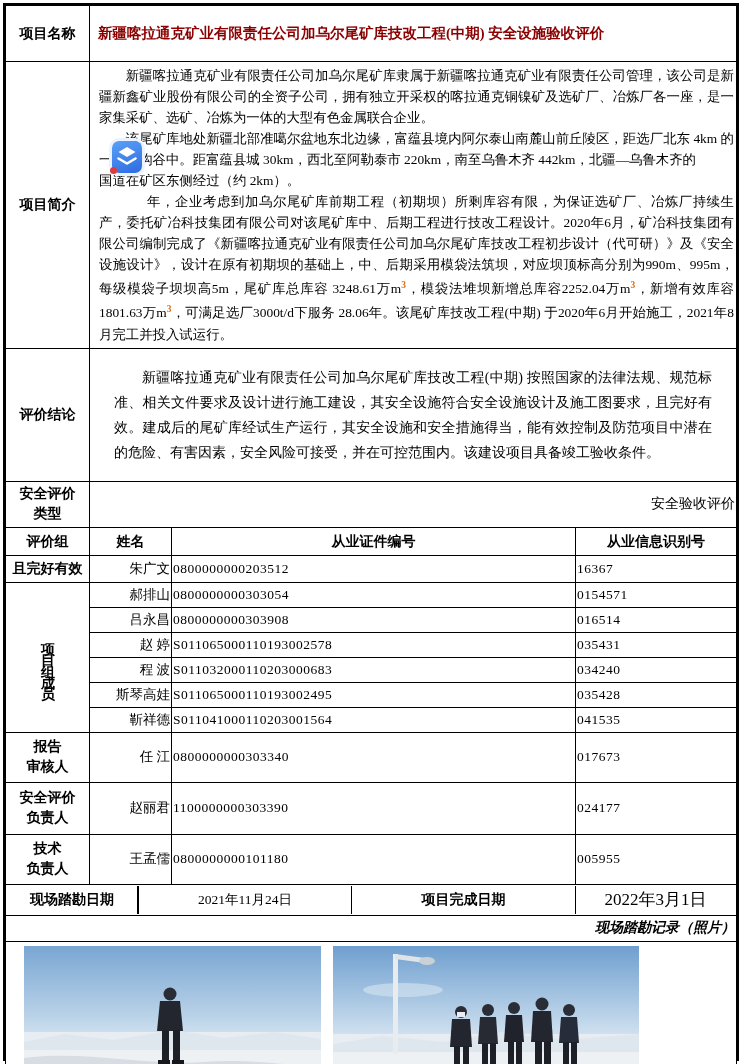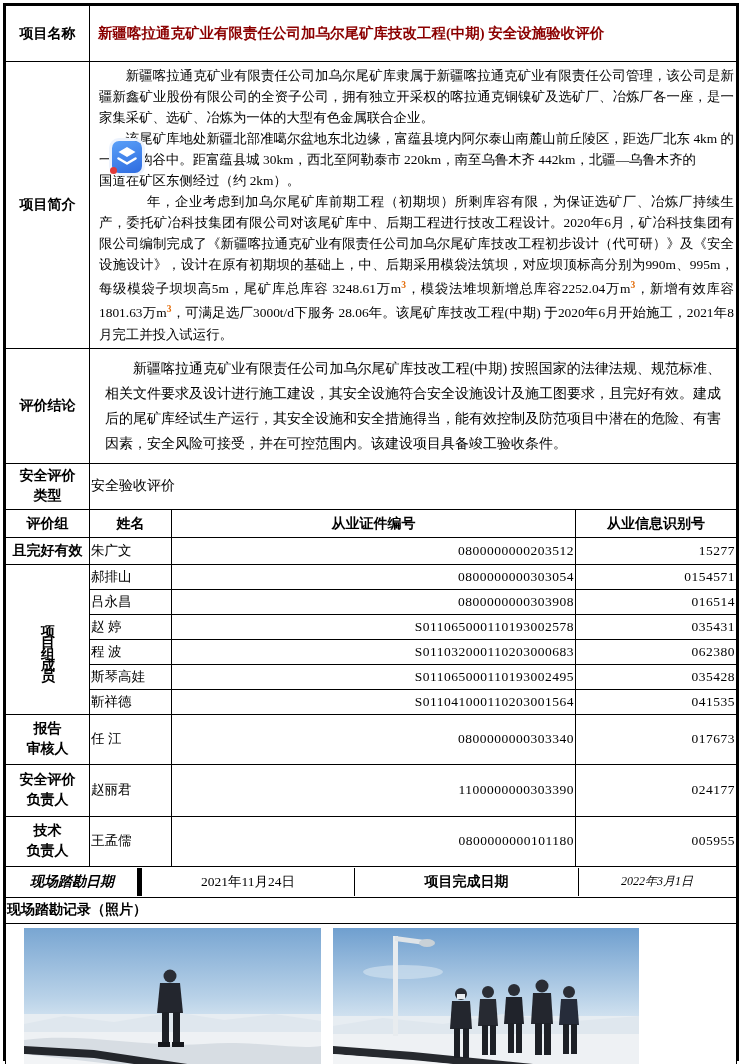--- a/index.html
+++ b/index.html
@@ -1,44 +1,44 @@
 <!DOCTYPE html>
 <html><head>
 <meta charset="utf-8">
 <style>
   html,body { margin:0; padding:0; background:#fff; }
   body { width:742px; height:1064px; position:relative; font-family:"Liberation Serif","DejaVu Serif",serif; color:#000; }
   .doc { position:absolute; inset:3px; border:2px solid #000; background:#fff; }
   table.main { border-collapse:collapse; width:100%; table-layout:fixed; }
   td { border:1px solid #000; padding:1px; vertical-align:middle; overflow:hidden; }
   .lbl { font-weight:bold; text-align:center; font-size:14px; line-height:1.5; }
-  .val { text-align:left; font-size:13.5px; }
-  .num { font-family:"Liberation Serif",serif; font-size:13.5px; letter-spacing:.5px; text-align:right; }
+  .val { text-align:right; font-size:13.5px; }
+  .num { font-family:"Liberation Serif",serif; font-size:13.5px; letter-spacing:.5px; text-align:left; }
   .title-cell { font-size:14.5px; font-weight:bold; color:#8B0000; text-align:left; padding:18px 8px; }
   .intro-cell { position:relative; padding:3px 2px 3px 9px; font-size:13.4px; line-height:21px; text-align:justify; vertical-align:top; }
   .intro-cell p { margin:0; text-indent:2em; }
   .intro-cell p.p3 { text-indent:48px; }
   .concl-cell { padding:4px 12px; font-size:14px; line-height:25px; text-align:justify; }
-  .concl-cell p { margin:3px; text-indent:2em; }
+  .concl-cell p { margin:12px; text-indent:2em; }
   .sup3 { color:#E36C09; font-size:9.5px; vertical-align:super; font-weight:bold; }
   .gap-spacer { display:inline-block; width:38px; }
   .vert { writing-mode:vertical-rl; text-orientation:upright; display:inline-block; letter-spacing:11px; font-weight:bold; font-size:14px; padding-top:8px; }
   .two-line div { line-height:1.45; }
   
   .plugin-icon { position:absolute; left:22px; top:79px; width:30px; height:32px; border-radius:7px;
     background:linear-gradient(160deg,#5AA0F8 0%,#2E6BE0 100%); box-shadow:0 0 0 3px #edf3fd; }
   .plugin-icon .dot { position:absolute; left:-2px; bottom:-1px; width:7px; height:7px; border-radius:50%; background:#E03A3A; }
   
   .dates-flex { display:flex; height:28px; align-items:stretch; }
   .dates-flex > div { display:flex; align-items:center; justify-content:center; }
-  .dates-flex .c1 { width:130px; border-right:5px solid #000000; font-weight:bold; font-size:14px;font-style:italic; }
+  .dates-flex .c1 { width:130px; border-right:2px solid #000000; font-weight:bold; font-size:14px; }
   .dates-flex .c2 { width:212px; border-right:1px solid #000; font-size:13.5px; }
   .dates-flex .c3 { width:223px; border-right:1px solid #000; font-weight:bold; font-size:14px; }
-  .dates-flex .c4 { flex:1; font-size:12px;font-style:italic; }
-  .caption-cell { text-align:left; font-weight:bold; font-size:14px; }
+  .dates-flex .c4 { flex:1; font-size:17px; }
+  .caption-cell { text-align:right; font-weight:bold; font-size:14px;font-style:italic; }
   .photos-cell { vertical-align:top; padding:4px 0 0 18px; background:#fff; }
   .photos-wrap { display:flex; gap:12px; }
   .photo { height:172px; overflow:hidden; }
   .photo svg { display:block; }
 </style>
 </head>
 <body>
 
 <div class="doc">
   <table class="main">
@@ -90,21 +90,21 @@
       <td class="lbl">评价组</td>
       <td class="lbl">姓名</td>
       <td class="lbl">从业证件编号</td>
       <td class="lbl">从业信息识别号</td>
     </tr>
 
     <tr style="height:27px">
       <td class="lbl">且完好有效</td>
       <td class="val">朱广文</td>
       <td class="num">0800000000203512</td>
-      <td class="num">15277</td>
+      <td class="num">16367</td>
     </tr>
 
     <tr style="height:25px">
       <td rowspan="6" style="text-align:center"><span class="vert">项目组成员</span></td>
       <td class="val">郝排山</td>
       <td class="num">0800000000303054</td>
       <td class="num">0154571</td>
     </tr>
     <tr style="height:25px">
       <td class="val">吕永昌</td>
@@ -112,21 +112,21 @@
       <td class="num">016514</td>
     </tr>
     <tr style="height:25px">
       <td class="val">赵 婷</td>
       <td class="num">S011065000110193002578</td>
       <td class="num">035431</td>
     </tr>
     <tr style="height:25px">
       <td class="val">程 波</td>
       <td class="num">S011032000110203000683</td>
-      <td class="num">062380</td>
+      <td class="num">034240</td>
     </tr>
     <tr style="height:25px">
       <td class="val">斯琴高娃</td>
       <td class="num">S011065000110193002495</td>
       <td class="num">035428</td>
     </tr>
     <tr style="height:25px">
       <td class="val">靳祥德</td>
       <td class="num">S011041000110203001564</td>
       <td class="num">041535</td>

